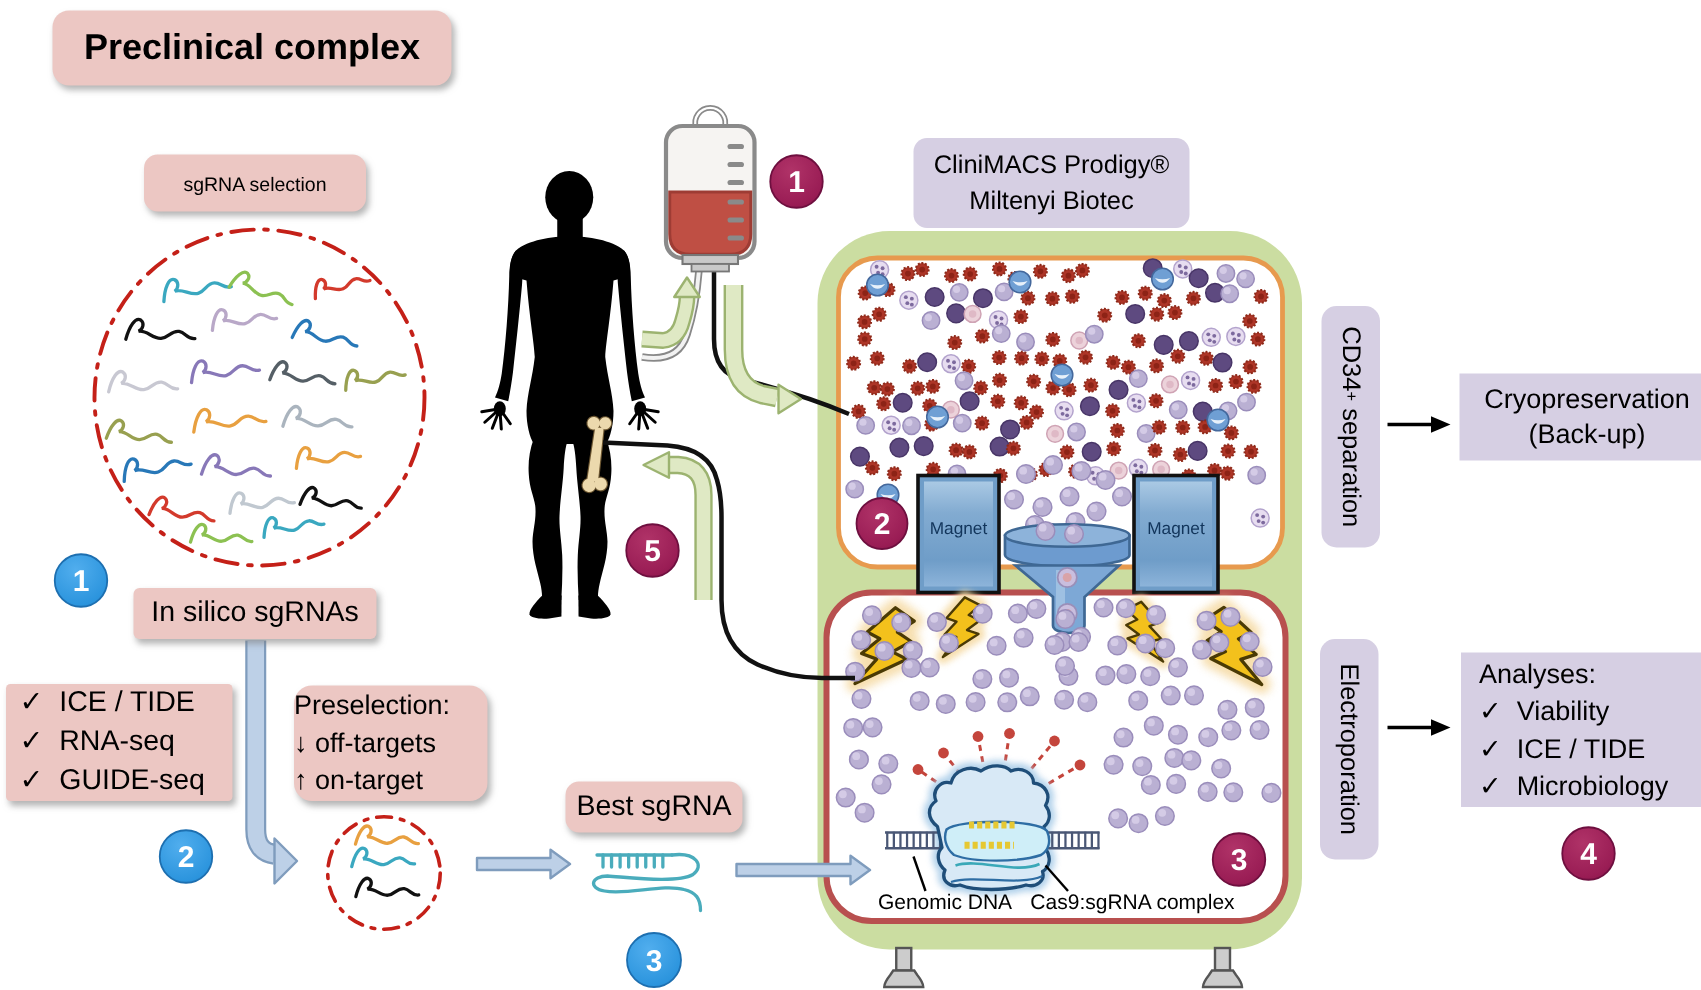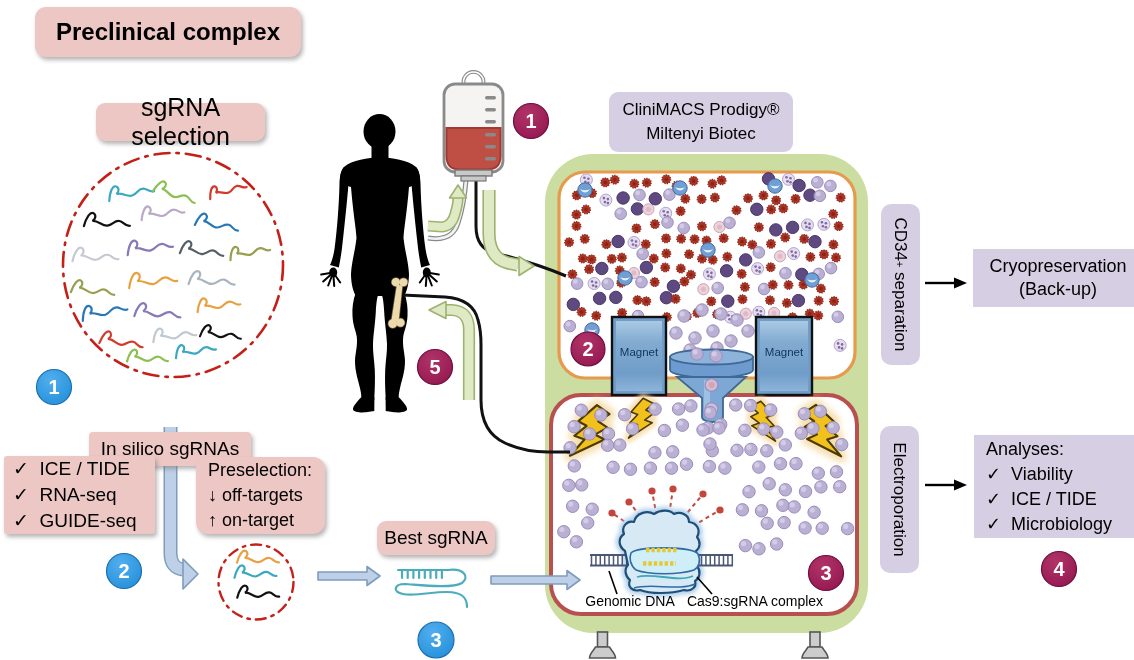--- a/index.html
+++ b/index.html
@@ -854,26 +854,26 @@
 <circle cx="124" cy="571" r="17.5" fill="url(#gBlu)" stroke="#1d6fb0" stroke-width="1.2"></circle>
 <text x="124" y="578" font-size="20" font-weight="bold" fill="#fff" text-anchor="middle">2</text>
 <circle cx="436" cy="640" r="18" fill="url(#gBlu)" stroke="#1d6fb0" stroke-width="1.2"></circle>
 <text x="436" y="647" font-size="20" font-weight="bold" fill="#fff" text-anchor="middle">3</text>
 <line x1="925" y1="283" x2="955" y2="283" stroke="#000" stroke-width="2.4"></line>
 <path d="M 954,277.5 L 967,283 L 954,288.5 Z" fill="#000"></path>
 <line x1="925" y1="485" x2="955" y2="485" stroke="#000" stroke-width="2.4"></line>
 <path d="M 954,479.5 L 967,485 L 954,490.5 Z" fill="#000"></path>
 </svg>
 <div class="bx pink" style="left:35px; top:7px; width:266px; height:50px; border-radius:11px; font-size:24px; font-weight:bold;">Preclinical complex</div>
-<div class="bx pink" style="left:96px; top:103px; width:169px; height:38px; border-radius:9px; font-size:25px;">sgRNA selection</div>
-<div class="bx pink" style="left:89px; top:392px; width:162px; height:34px; border-radius:4px; font-size:19px;margin-top:40px;">In silico sgRNAs</div>
+<div class="bx pink" style="left:96px; top:103px; width:148px; height:38px; border-radius:9px; font-size:13px;">sgRNA selection</div>
+<div class="bx pink" style="left:89px; top:392px; width:162px; height:34px; border-radius:4px; font-size:19px;">In silico sgRNAs</div>
 <div class="bx pink" style="left:4px; top:456px; width:151px; height:78px; border-radius:3px; font-size:19px; justify-content:flex-start; padding-left:9px; text-align:left; line-height:26px;">
       <div>✓&nbsp; ICE / TIDE<br>✓&nbsp; RNA-seq<br>✓&nbsp; GUIDE-seq</div>
     </div>
-<div class="bx pink" style="left:196px; top:457px; width:129px; height:77px; border-radius:12px; font-size:18px; justify-content:flex-start; padding-left:12px; text-align:left; line-height:25px;">
+<div class="bx pink" style="left:196px; top:457px; width:129px; height:77px; border-radius:12px; font-size:18px; justify-content:flex-start; text-align:left; line-height:25px;">
       <div>Preselection:<br>↓ off-targets<br>↑ on-target</div>
     </div>
 <div class="bx pink" style="left:377px; top:521px; width:118px; height:34px; border-radius:9px; font-size:19px;">Best sgRNA</div>
 <div class="bx lavs" style="left:609px; top:92px; width:184px; height:60px; border-radius:9px; font-size:17px; line-height:24px;">
       <div>CliniMACS Prodigy®<br>Miltenyi Biotec</div>
     </div>
 <div class="bx lavs" style="left:820px; top:265px; width:161px; height:39px; border-radius:10px; font-size:17px; transform:rotate(90deg);">CD34<sup style="font-size:11px;">+</sup>&nbsp;separation</div>
 <div class="bx lavs" style="left:973px; top:249px; width:170px; height:58px; font-size:18px; line-height:23px;">
       <div>Cryopreservation<br>(Back-up)</div>
     </div>

